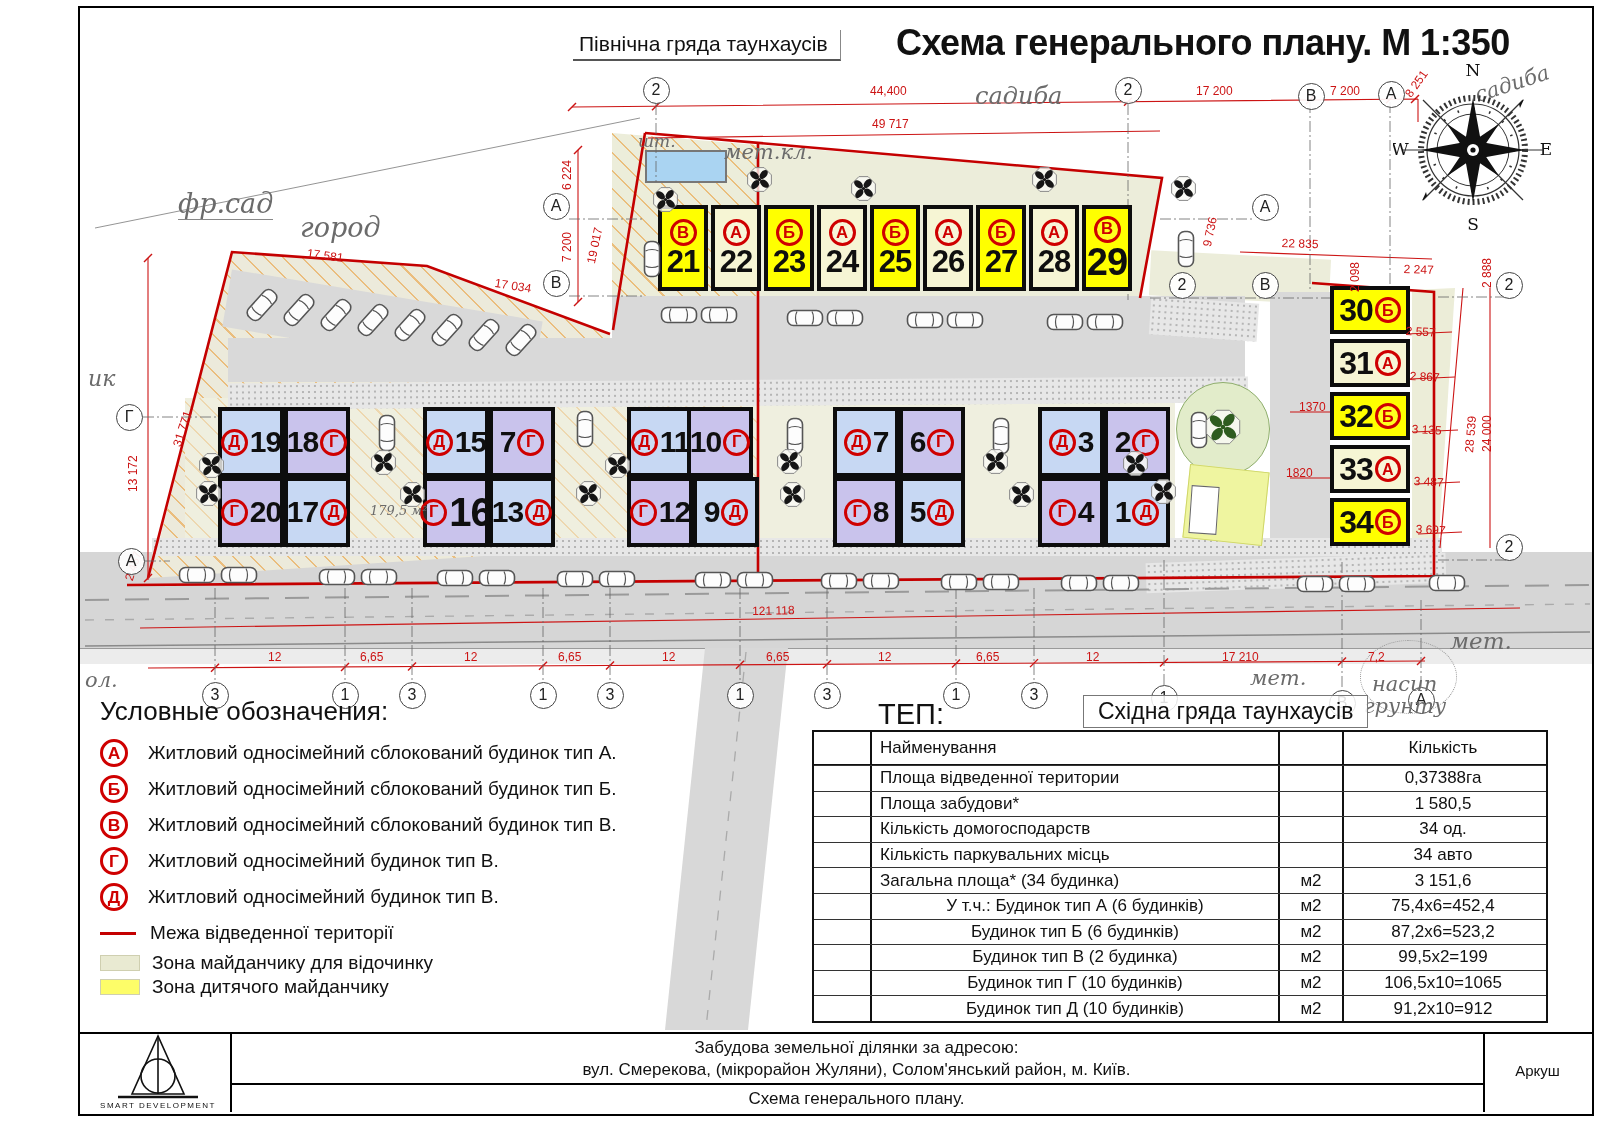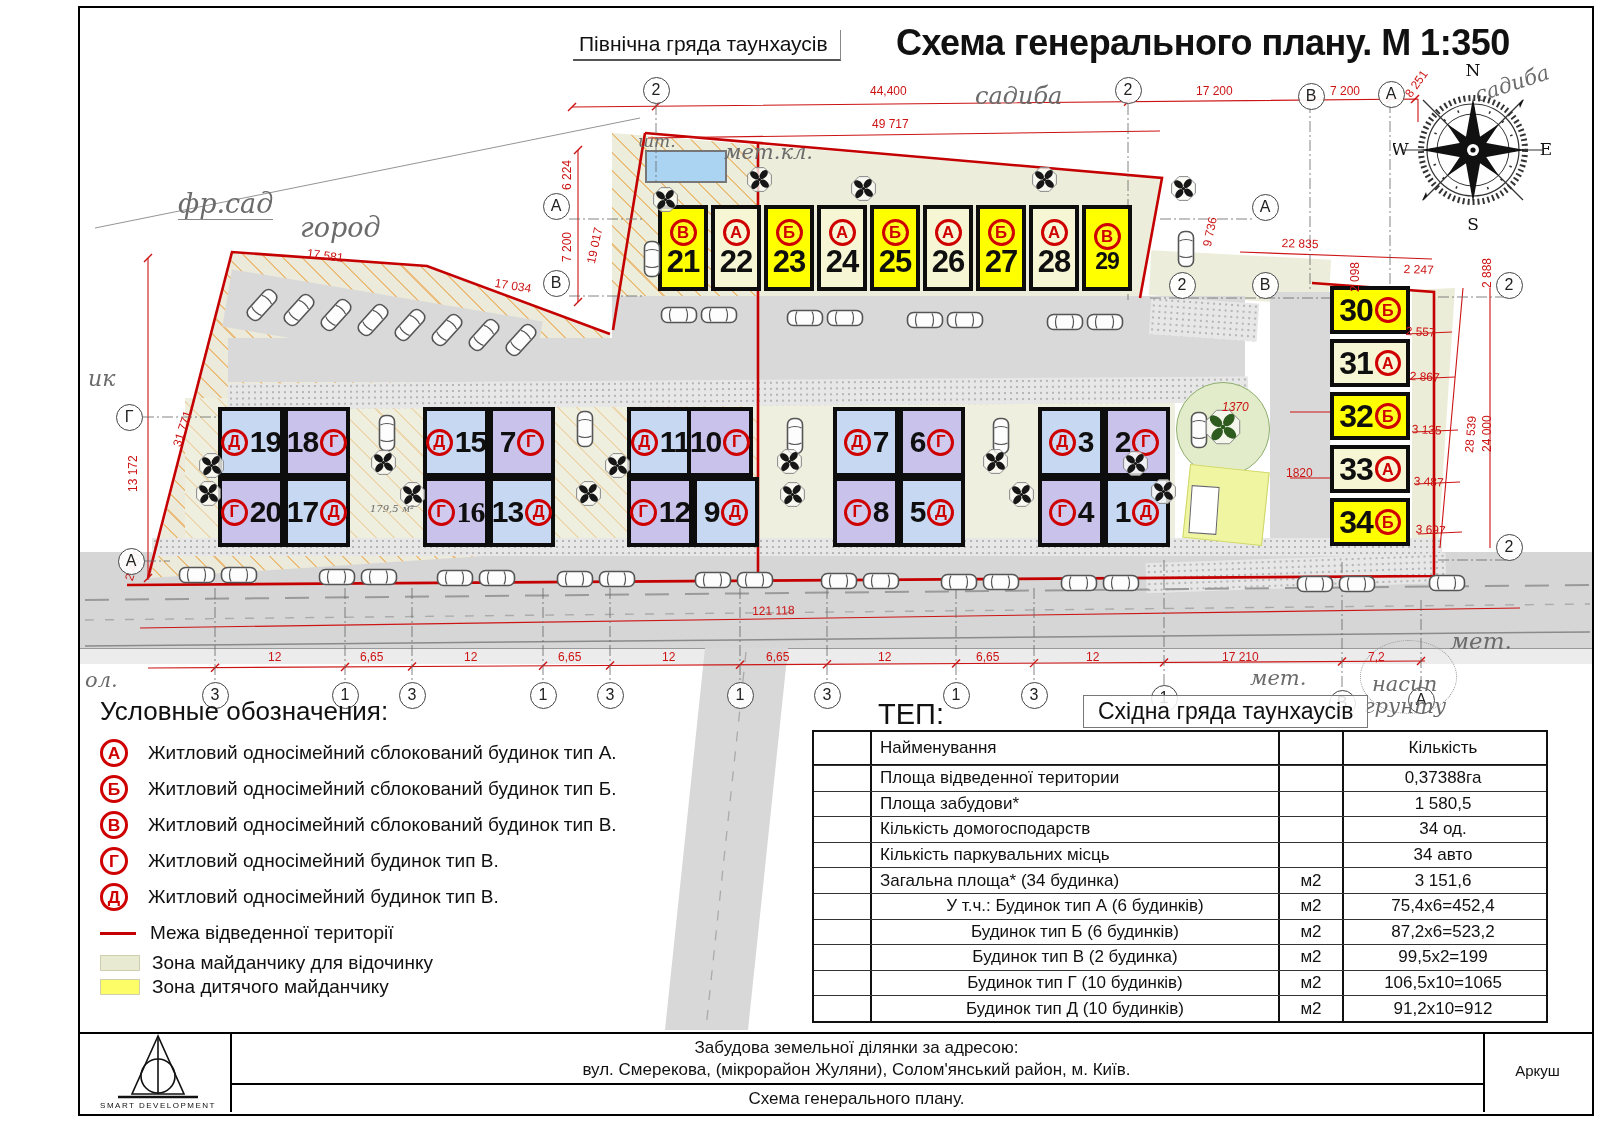--- a/index.html
+++ b/index.html
@@ -227,21 +227,21 @@
       <div class="house v" style="left: 976px; top: 205px; width: 50px; height: 86px; background: rgb(255, 255, 0);">
         <span class="badge" style="width: 27px; height: 27px; font-size: 16.74px;">Б</span>
         <span class="hnum" style="font-size: 31px;">27</span>
       </div>
       <div class="house v" style="left: 1029px; top: 205px; width: 50px; height: 86px; background: rgb(246, 245, 212);">
         <span class="badge" style="width: 27px; height: 27px; font-size: 16.74px;">А</span>
         <span class="hnum" style="font-size: 31px;">28</span>
       </div>
       <div class="house v" style="left: 1082px; top: 205px; width: 50px; height: 86px; background: rgb(255, 255, 0);">
         <span class="badge" style="width: 27px; height: 27px; font-size: 16.74px;">В</span>
-        <span class="hnum" style="font-size: 23px;">29</span>
+        <span class="hnum" style="font-size: 38px;">29</span>
       </div>
       <div class="house" style="left: 1330px; top: 286px; width: 80px; height: 48px; background: rgb(255, 255, 0);">
         <span class="hnum" style="font-size: 32px;">30</span>
         <span class="badge" style="width: 26px; height: 26px; font-size: 16.12px;">Б</span>
       </div>
       <div class="house" style="left: 1330px; top: 339px; width: 80px; height: 48px; background: rgb(246, 245, 212);">
         <span class="hnum" style="font-size: 32px;">31</span>
         <span class="badge" style="width: 26px; height: 26px; font-size: 16.12px;">А</span>
       </div>
       <div class="house" style="left: 1330px; top: 392px; width: 80px; height: 48px; background: rgb(255, 255, 0);">
@@ -275,21 +275,21 @@
       <div class="house" style="left: 423px; top: 407px; width: 66px; height: 70px; background: rgb(199, 216, 243);">
         <span class="badge" style="width: 27px; height: 27px; font-size: 16.74px;">Д</span>
         <span class="hnum" style="font-size: 30px;">15</span>
       </div>
       <div class="house" style="left: 489px; top: 407px; width: 66px; height: 70px; background: rgb(201, 195, 236);">
         <span class="hnum" style="font-size: 30px;">7</span>
         <span class="badge" style="width: 27px; height: 27px; font-size: 16.74px;">Г</span>
       </div>
       <div class="house" style="left: 423px; top: 477px; width: 66px; height: 70px; background: rgb(201, 195, 236);">
         <span class="badge" style="width: 27px; height: 27px; font-size: 16.74px;">Г</span>
-        <span class="hnum" style="font-size: 30px; font-family: Liberation Serif, serif;">16</span>
+        <span class="hnum" style="font-size: 40px;">16</span>
       </div>
       <div class="house" style="left: 489px; top: 477px; width: 66px; height: 70px; background: rgb(199, 216, 243);">
         <span class="hnum" style="font-size: 30px;">13</span>
         <span class="badge" style="width: 27px; height: 27px; font-size: 16.74px;">Д</span>
       </div>
       <div class="house" style="left: 627px; top: 407px; width: 66px; height: 70px; background: rgb(199, 216, 243);">
         <span class="badge" style="width: 27px; height: 27px; font-size: 16.74px;">Д</span>
         <span class="hnum" style="font-size: 30px;">11</span>
       </div>
       <div class="house" style="left: 687px; top: 407px; width: 66px; height: 70px; background: rgb(201, 195, 236);">
@@ -817,21 +817,21 @@
       <div class="dim" style="left: 170px; top: 444px; transform: rotate(-72deg);">31 771</div>
       <div class="dim" style="left: 126px; top: 492px; transform: rotate(-90deg);">13 172</div>
       <div class="dim" style="left: 122px; top: 578px; transform: rotate(-72deg);">2 457</div>
       <div class="dim" style="left: 1200px; top: 245px; transform: rotate(-78deg);">9 736</div>
       <div class="dim" style="left: 1282px; top: 236px; transform: rotate(2deg);">22 835</div>
       <div class="dim" style="left: 1348px; top: 292px; transform: rotate(-90deg);">2 098</div>
       <div class="dim" style="left: 1404px; top: 262px; transform: rotate(2deg);">2 247</div>
       <div class="dim" style="left: 1480px; top: 288px; transform: rotate(-90deg);">2 888</div>
       <div class="dim" style="left: 1406px; top: 324px; transform: rotate(3deg);">2 557</div>
       <div class="dim" style="left: 1410px; top: 369px; transform: rotate(3deg);">2 867</div>
-      <div class="dim" style="left: 1222px; top: 400px; font-style: italic;">1370</div>
+      <div class="dim" style="left: 1299px; top: 400px;">1370</div>
       <div class="dim" style="left: 1412px; top: 422px; transform: rotate(3deg);">3 135</div>
       <div class="dim" style="left: 1286px; top: 466px;">1820</div>
       <div class="dim" style="left: 1414px; top: 474px; transform: rotate(3deg);">3 487</div>
       <div class="dim" style="left: 1416px; top: 522px; transform: rotate(3deg);">3 697</div>
       <div class="dim" style="left: 1462px; top: 452px; transform: rotate(-85deg);">28 539</div>
       <div class="dim" style="left: 1480px; top: 452px; transform: rotate(-90deg);">24 000</div>
       <div class="dim" style="left: 752px; top: 604px; transform: rotate(-1deg);">121 118</div>
       <div class="dim" style="left: 268px; top: 650px;">12</div>
       <div class="dim" style="left: 360px; top: 650px;">6,65</div>
       <div class="dim" style="left: 464px; top: 650px;">12</div>
@@ -874,21 +874,21 @@
       <div class="alab" style="left: 178px; top: 188px; font-size: 27px; border-bottom: 1px solid rgb(136, 136, 136);">фр.сад</div>
       <div class="alab" style="left: 88px; top: 366px; font-size: 22px;">ик</div>
       <div class="alab" style="left: 85px; top: 668px; font-size: 21px;">ол.</div>
       <div class="alab" style="left: 1250px; top: 666px; font-size: 21px;">мет.</div>
       <div class="alab" style="left: 1450px; top: 628px; font-size: 23px;">мет.</div>
       <div class="alab" style="left: 1372px; top: 672px; font-size: 21px;">насип</div>
       <div class="alab" style="left: 1364px; top: 694px; font-size: 21px;">грунту</div>
       <div class="alab" style="left: 928px; top: 728px; font-size: 21px;">трав.рослин.</div>
       <div class="alab" style="left: 638px; top: 131px; font-size: 17px;">шт.</div>
       <div class="alab" style="left: 724px; top: 140px; font-size: 21px;">мет.кл.</div>
-      <div class="alab" style="left: 370px; top: 503px; font-size: 10px;">179,5 м²</div>
+      <div class="alab" style="left: 370px; top: 503px; font-size: 13px;">179,5 м²</div>
     </div>
 
   <svg id="compass" class="abs" width="160" height="175" viewBox="0 0 160 175">
     <g font-family="DejaVu Serif" font-size="17" fill="#111" text-anchor="middle">
       <text x="80" y="16" id="cmp-n">N</text>
       <text x="153" y="95" id="cmp-e">E</text>
       <text x="80" y="170" id="cmp-s">S</text>
       <text x="7" y="95" id="cmp-w">W</text>
     </g>
     <g transform="translate(0,5)">

